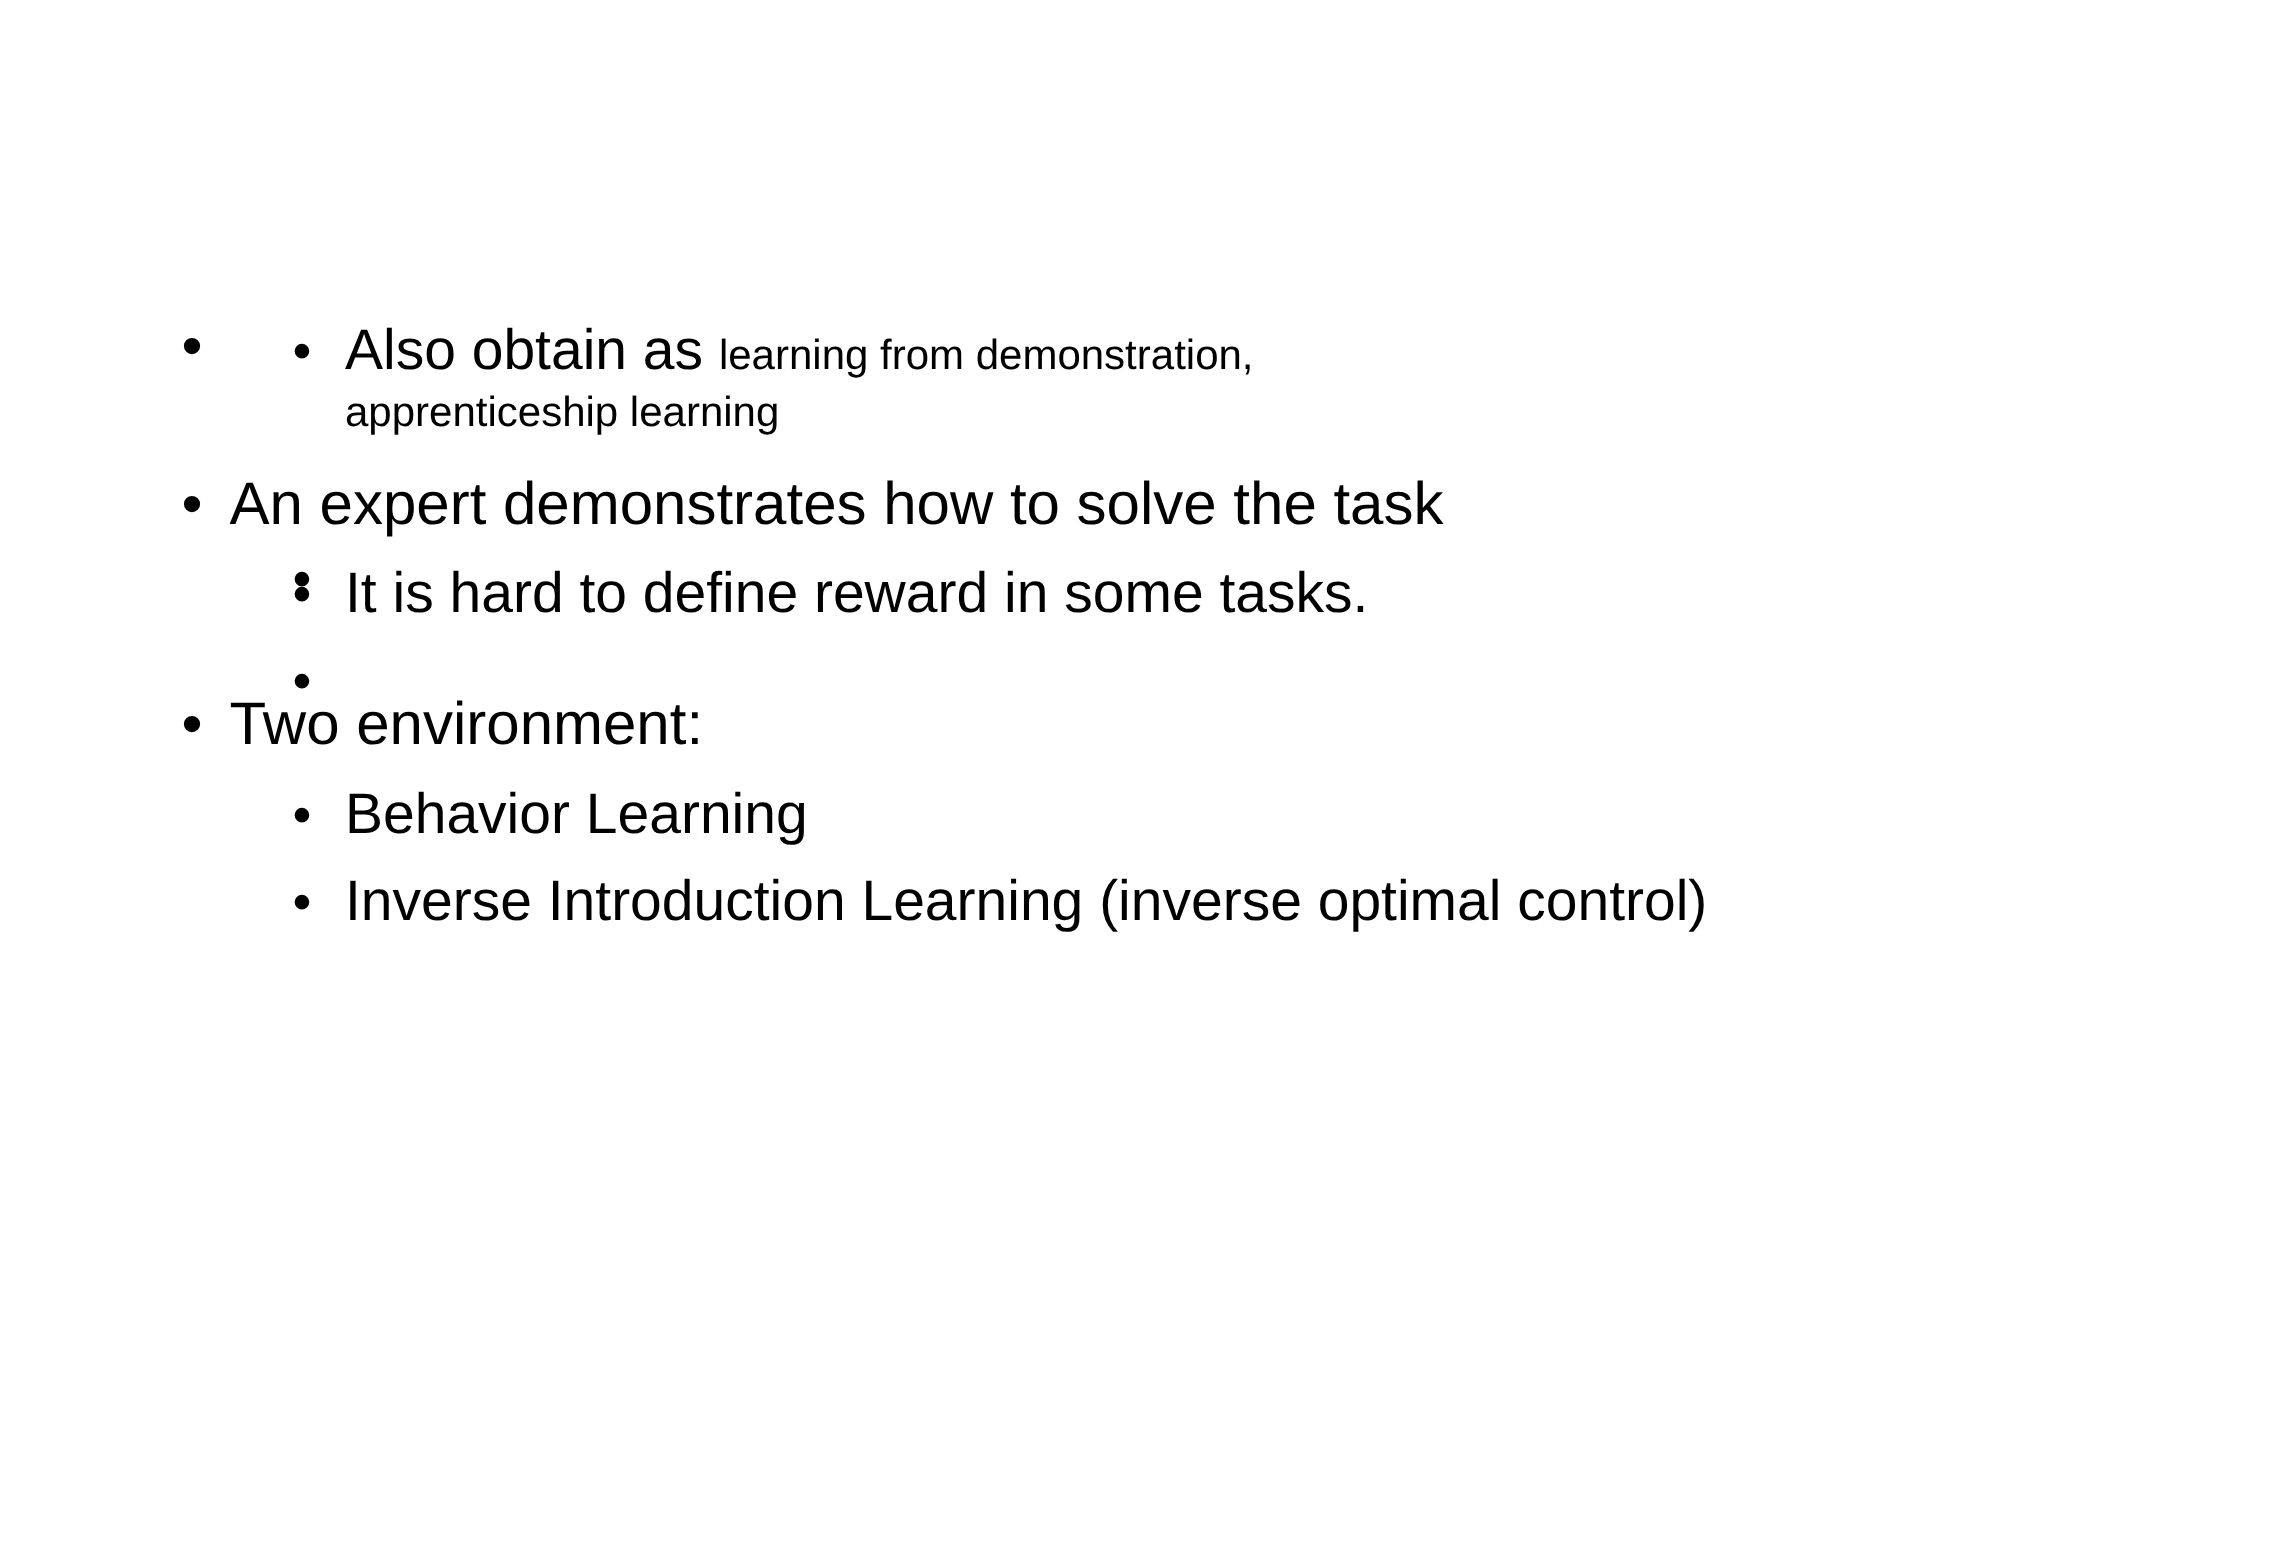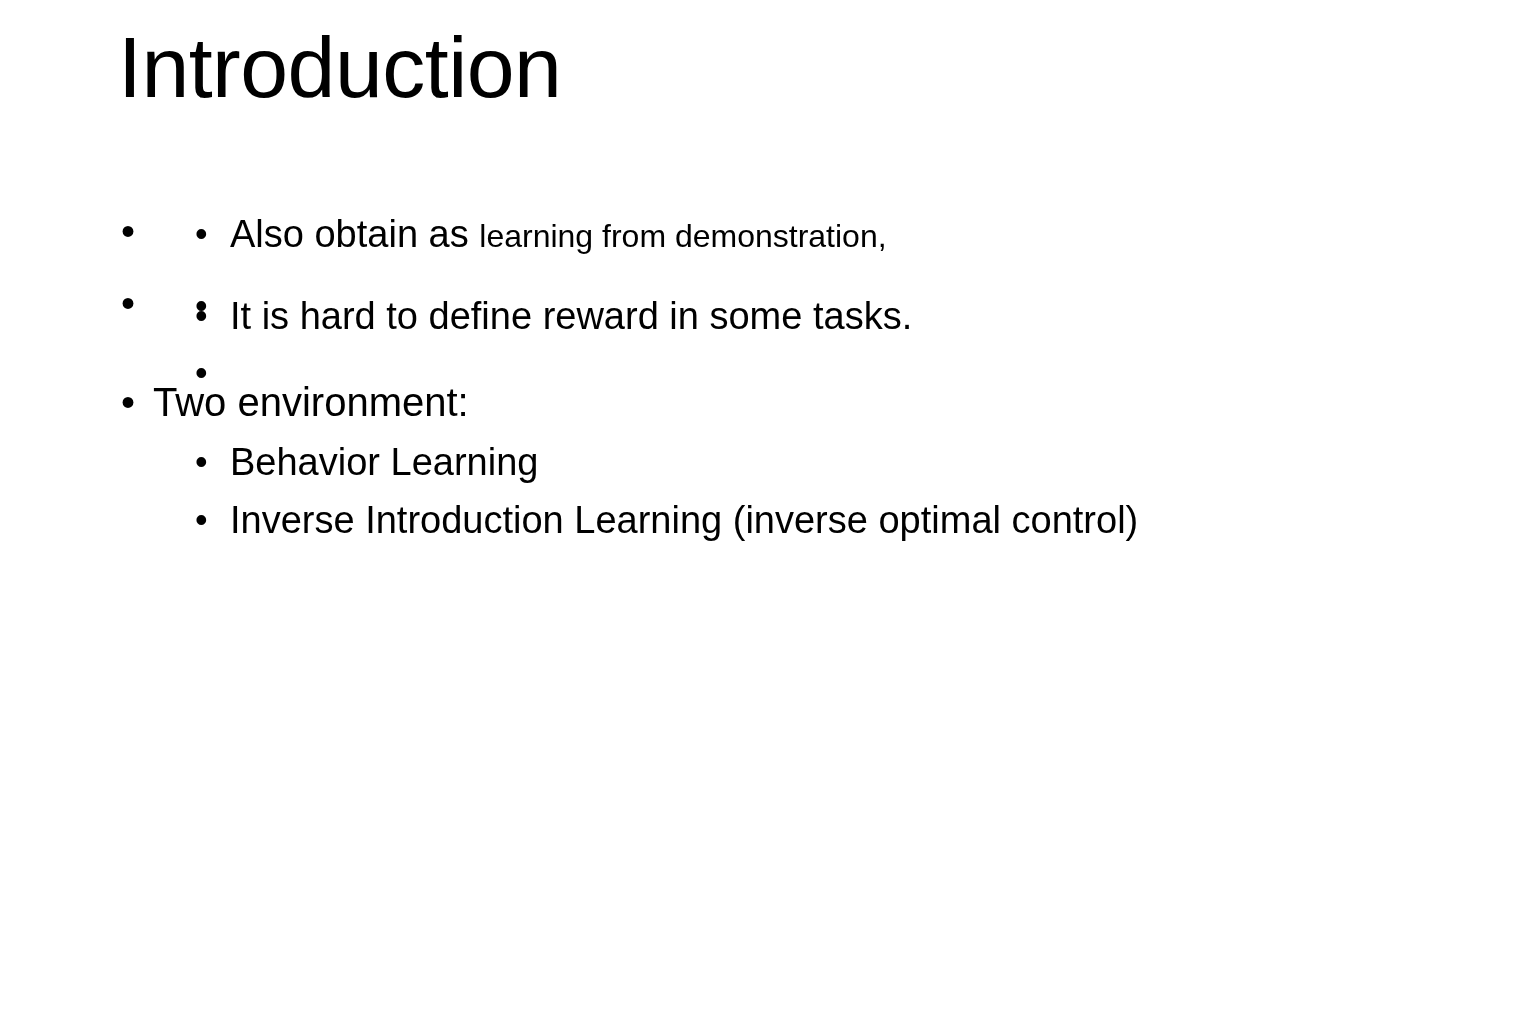--- a/index.html
+++ b/index.html
@@ -70,49 +70,50 @@
     top: 0;
     font-size: 36px;
     line-height: 1.2;
   }
 
   .gap-sm { height: 10px; }
   .gap-md { height: 20px; }
   .gap-lg { height: 26px; }
 
   .inline-emph {
-    font-size: 32px;
+    font-size: 28px;
   }
   .wrap-line {
     display: block;
   }
 </style>
 </head>
 <body>
 
 <div class="slide">
 
-  <div class="slide-title">Introduction</div>
 
   <div class="body-content">
 
     <div class="l1">
       <span class="bullet">•</span>
     </div>
 
     <div class="l2">
       <span class="bullet">•</span>
       <span>Also obtain as</span>
       <span class="inline-emph">learning from demonstration,</span>
+      <span class="wrap-line inline-emph">apprenticeship learning</span>
     </div>
 
     <div class="gap-md"></div>
 
     <div class="l1">
       <span class="bullet">•</span>
+      <span>An expert demonstrates how to solve the task</span>
     </div>
 
     <div class="l2">
       <span class="bullet">•</span>
     </div>
 
     <div class="gap-sm"></div>
 
     <div class="l2">
       <span class="bullet">•</span>

